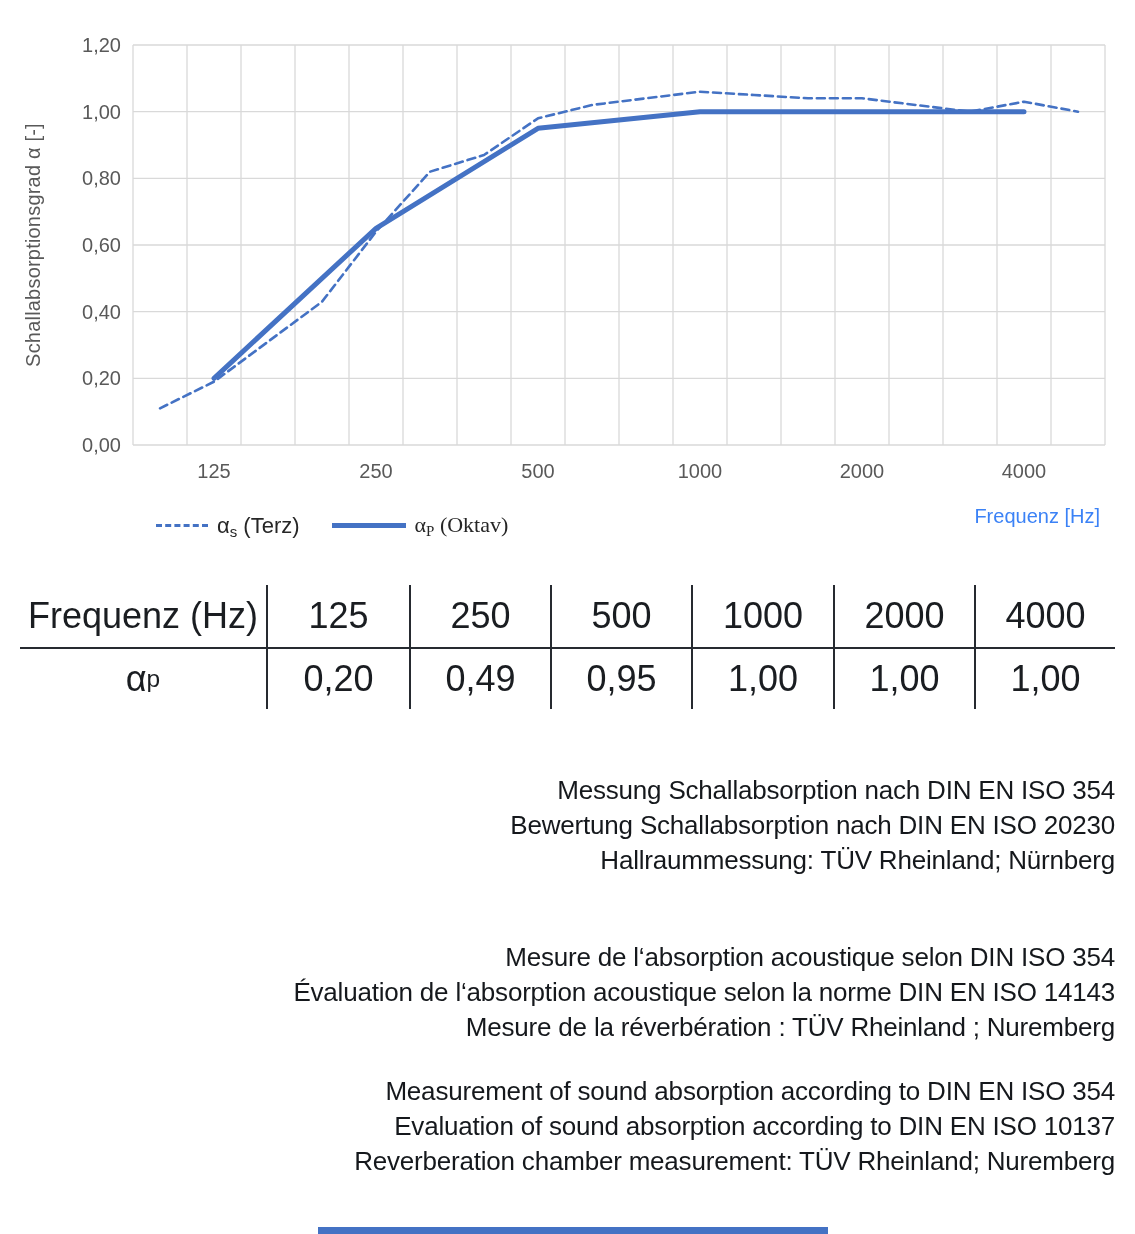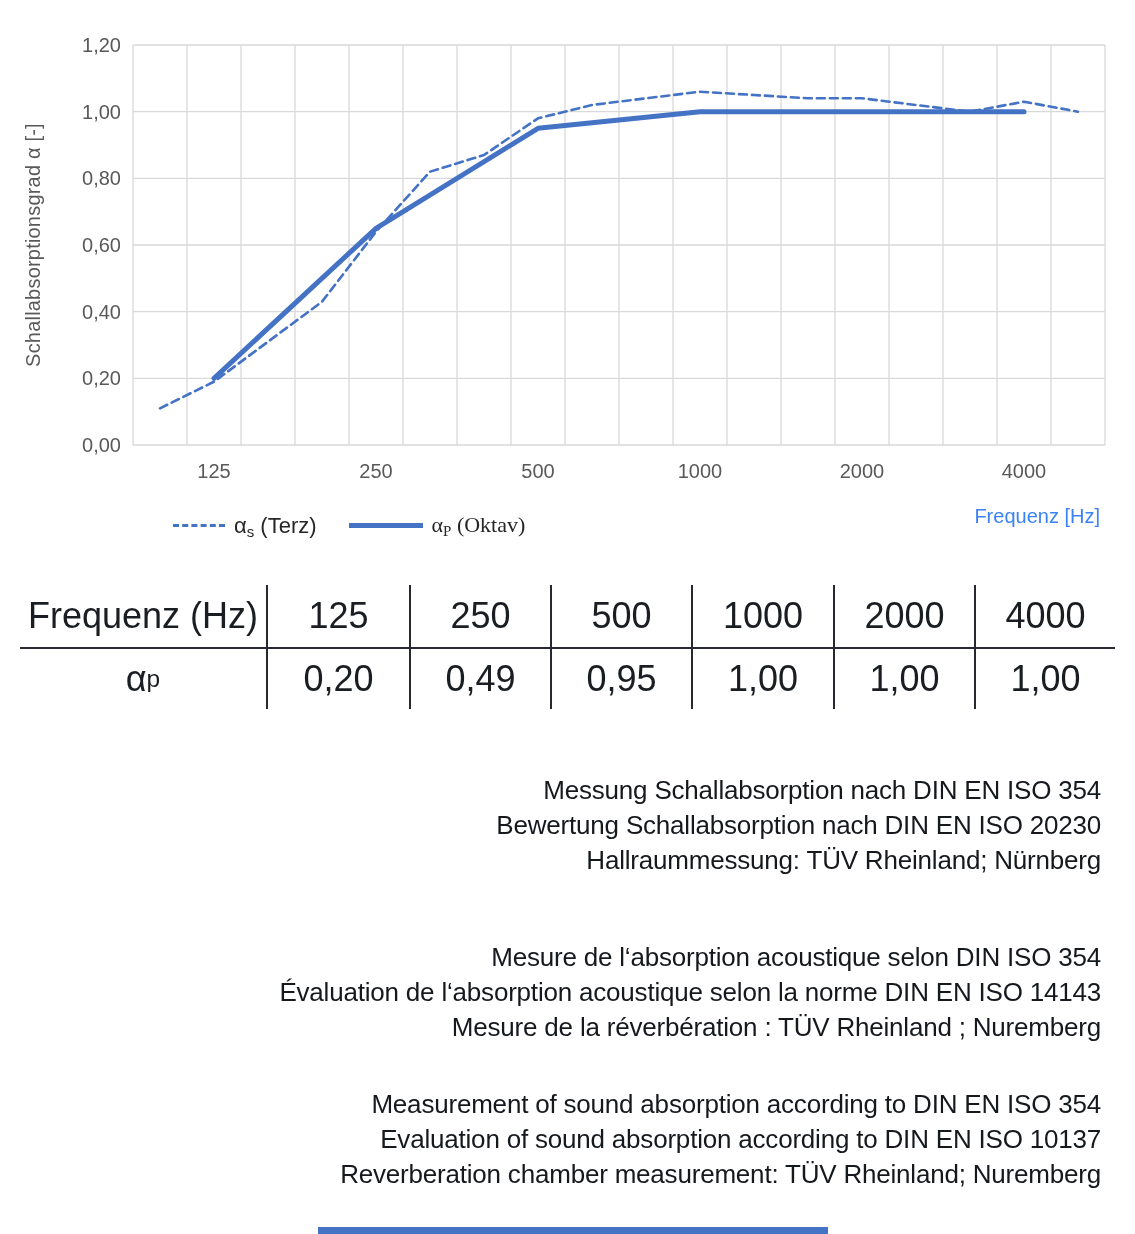--- a/index.html
+++ b/index.html
@@ -9,46 +9,46 @@
   }
   
   .chart-wrap{position:relative;width:1135px;height:560px;}
   .chart-wrap svg{position:absolute;left:0;top:0;}
   .y-title{
     position:absolute;left:33px;top:245px;display:inline-block;white-space:nowrap;
     transform:translate(-50%,-50%) rotate(-90deg);
     font-size:20px;color:#595959;letter-spacing:.2px;
   }
   .x-title{position:absolute;right:35px;top:505px;font-size:20px;color:#3b82f6;}
-  .legend{position:absolute;left:173px;top:512px;display:flex;align-items:center;}
+  .legend{position:absolute;left:156px;top:512px;display:flex;align-items:center;}
   .legend-item{display:flex;align-items:center;}
   .legend-item + .legend-item{margin-left:32px;font-family:Liberation Serif, serif;}
   .swatch-dashed{width:52px;height:0;border-top:3px dashed #4472C4;}
   .swatch-solid{width:74px;height:5px;background:#4472C4;}
   .legend-label{margin-left:9px;font-size:22px;color:#262626;}
   .sub{font-size:0.68em;vertical-align:-0.25em;}
   
   .freq-table{
     display:grid;margin:25px 0 0 20px;width:1095px;
     grid-template-columns:246px 143px 141px 141px 142px 141px 141px;
     font-size:36px;color:#1a1d21;
   }
   .freq-table .cell{
     display:flex;align-items:center;justify-content:center;
     height:62px;
   }
   .freq-table .cell.data{height:60px;}
   .freq-table .cell.hdr{border-bottom:2px solid #262a30;}
   .freq-table .cell.vline{border-left:2px solid #262a30;}
   
-  .notes{width:1135px;box-sizing:border-box;padding-right:34px;text-align:right;
+  .notes{width:1135px;box-sizing:border-box;padding-right:20px;text-align:right;
          font-size:26px;line-height:35px;color:#15181c;letter-spacing:-0.2px;}
   .notes-de{margin-top:64px;}
   .notes-fr{margin-top:62px;}
-  .notes-en{margin-top:42px;}
+  .notes-en{margin-top:29px;}
   .footer-bar{position:absolute;left:318px;top:1227px;width:510px;height:8px;background:#4472C4;}
 </style>
 </head>
 <body>
 
 <div class="chart-wrap">
   <svg id="chart-svg" width="1135" height="560" viewBox="0 0 1135 560">
       <line x1="133" x2="1105" y1="445.0" y2="445.0" stroke="#D9D9D9" stroke-width="1.3"></line>
       <line x1="133" x2="1105" y1="378.3" y2="378.3" stroke="#D9D9D9" stroke-width="1.3"></line>
       <line x1="133" x2="1105" y1="311.7" y2="311.7" stroke="#D9D9D9" stroke-width="1.3"></line>

